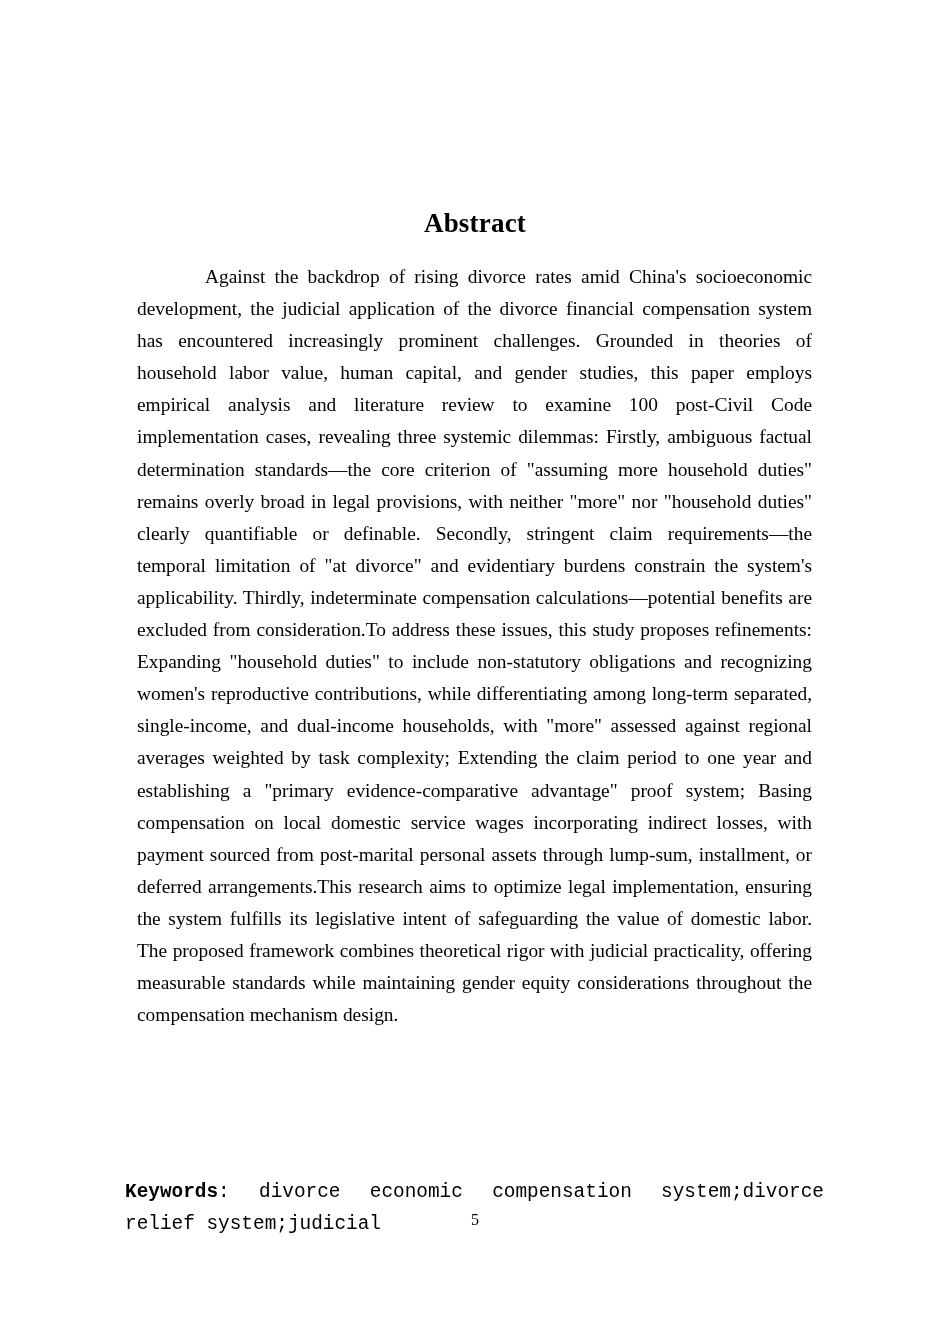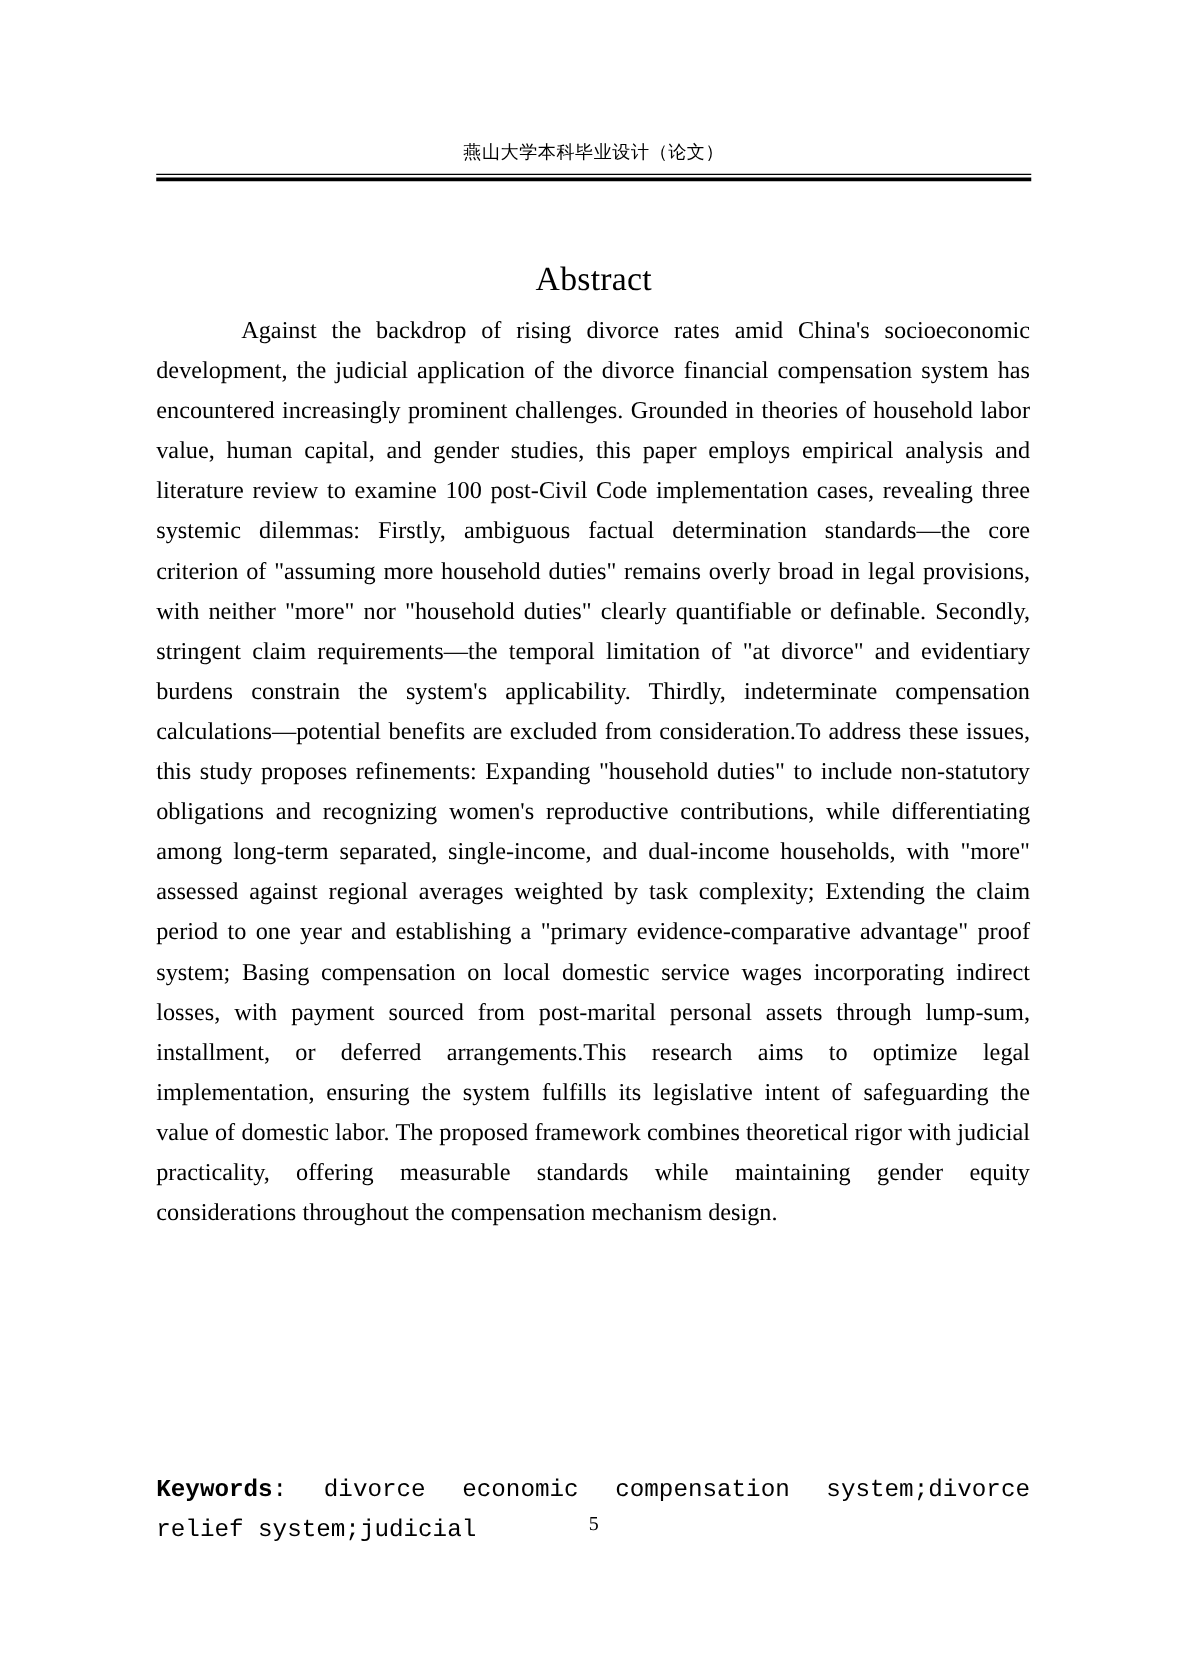--- a/index.html
+++ b/index.html
@@ -55,34 +55,34 @@
 
   
   .doc-title {
     position: absolute;
     left: 125px;
     top: 188px;
     width: 700px;
     text-align: center;
     font-size: 27px;
     line-height: 34px;
-    font-weight: normal;
+    font-weight: bold;
     letter-spacing: 0.2px;
   }
 
   
   .body-zone {
     position: absolute;
     left: 125px;
     top: 249px;
     width: 699px;
   }
 
   p.abstract-para {
-    margin: 0;
+    margin: 12px;
     font-size: 19.4px;
     line-height: 32.1px;
     text-align: justify;
     text-align-last: left;
     text-justify: inter-word;
     text-indent: 68px;
     word-spacing: 0.1px;
     hyphens: none;
   }
 
@@ -112,24 +112,20 @@
     text-align: center;
     font-size: 16px;
     line-height: 20px;
   }
 </style>
 </head>
 <body>
 
 <div class="page">
 
-  <div class="header-zone">
-    <div class="header-title">燕山大学本科毕业设计（论文）</div>
-    <div class="header-rule"></div>
-  </div>
 
   <h1 class="doc-title">Abstract</h1>
 
   <div class="body-zone">
     <p class="abstract-para">Against the backdrop of rising divorce rates amid China's socioeconomic development, the judicial application of the divorce financial compensation system has encountered increasingly prominent challenges. Grounded in theories of household labor value, human capital, and gender studies, this paper employs empirical analysis and literature review to examine 100 post-Civil Code implementation cases, revealing three systemic dilemmas: Firstly, ambiguous factual determination standards—the core criterion of "assuming more household duties" remains overly broad in legal provisions, with neither "more" nor "household duties" clearly quantifiable or definable. Secondly, stringent claim requirements—the temporal limitation of "at divorce" and evidentiary burdens constrain the system's applicability. Thirdly, indeterminate compensation calculations—potential benefits are excluded from consideration.To address these issues, this study proposes refinements:  Expanding "household duties" to include non-statutory obligations and recognizing women's reproductive contributions, while differentiating among long-term separated, single-income, and dual-income households, with "more" assessed against regional averages weighted by task complexity; Extending the claim period to one year and establishing a "primary evidence-comparative advantage" proof system;  Basing compensation on local domestic service wages incorporating indirect losses, with payment sourced from post-marital personal assets through lump-sum, installment, or deferred arrangements.This research aims to optimize legal implementation, ensuring the system fulfills its legislative intent of safeguarding the value of domestic labor. The proposed framework combines theoretical rigor with judicial practicality, offering measurable standards while maintaining gender equity considerations throughout the compensation mechanism design.</p>
   </div>
 
   <p class="keywords-line">
     <span class="keywords-label">Keywords</span><span>: </span><span>divorce economic compensation system;divorce relief system;judicial</span>
   </p>

